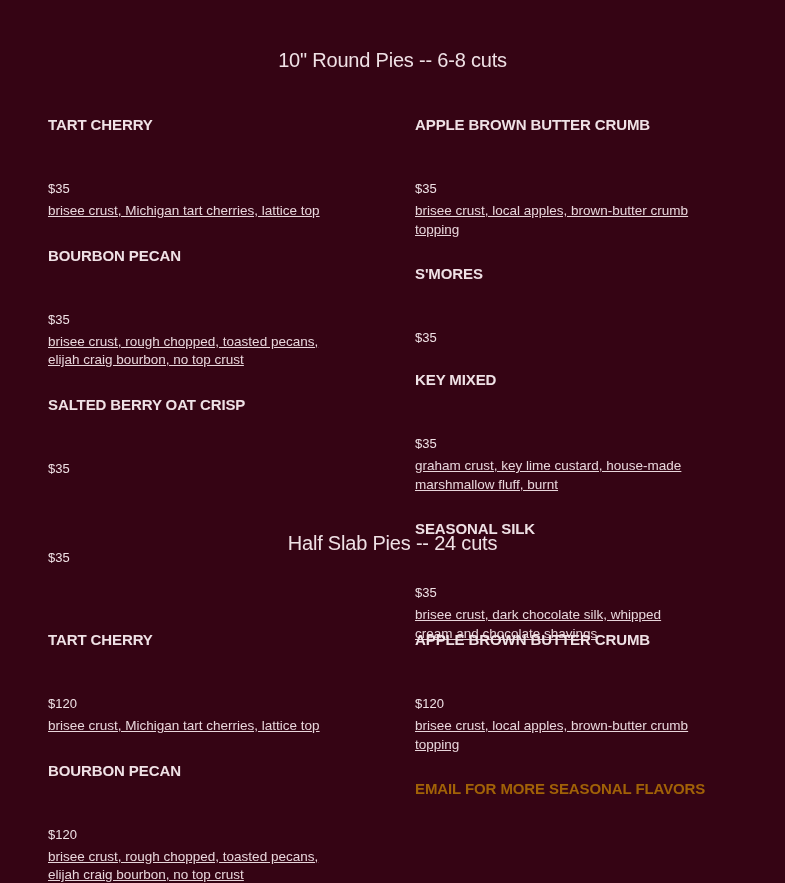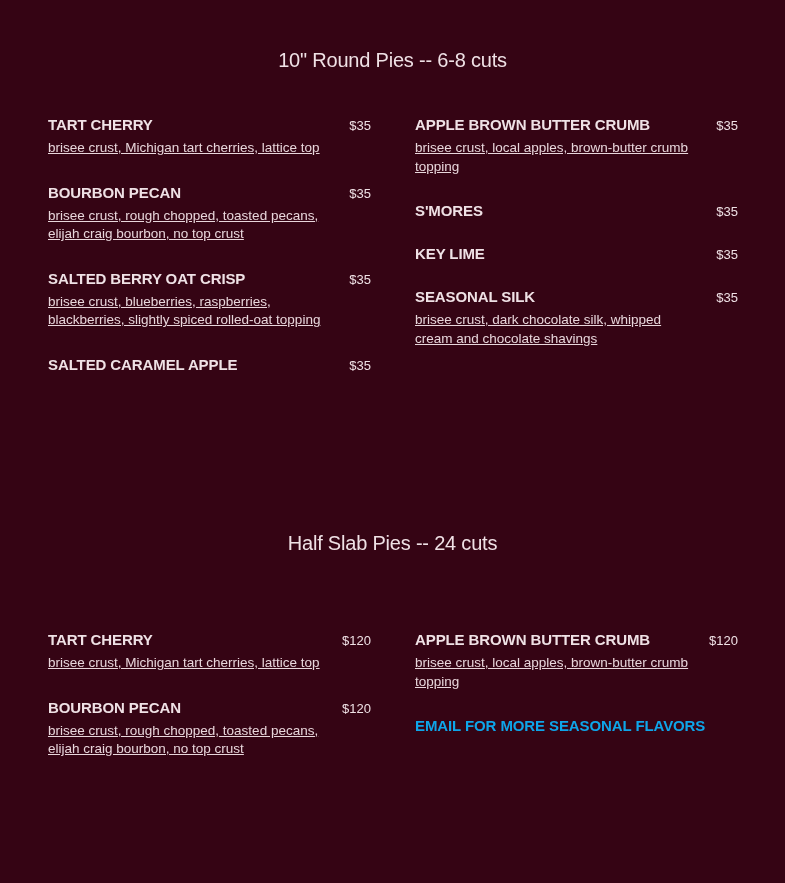--- a/index.html
+++ b/index.html
@@ -40,43 +40,45 @@
       display: flex;
       flex-direction: column;
     }
     .item {
       margin-bottom: 26px;
     }
     .item-head {
       display: flex;
       justify-content: space-between;
       align-items: baseline;
+      flex-direction: column;
     }
     .item-name {
       font-size: 15px;
       font-weight: bold;
       letter-spacing: -0.1px;
       color: #efe1e5;
     }
     .item-price {
       font-size: 13px;
       color: #efe1e5;
+      margin-top: 48px;
     }
     .item-desc {
       margin-top: 6px;
       font-size: 13.5px;
       line-height: 18.5px;
       color: #e8d6db;
       width: 275px;
       text-decoration: underline;
     }
     .note {
       font-size: 15px;
       font-weight: bold;
-      color: #0ea5e9;
+      color: #a16207;
       letter-spacing: -0.1px;
     }
   </style>
 </head>
 <body>
 
 <div class="section" style="top:49px;">
   <h2 class="section-title">10" Round Pies -- 6-8 cuts</h2>
 </div>
 
@@ -94,25 +96,23 @@
         <span class="item-name">BOURBON PECAN</span>
         <span class="item-price">$35</span>
       </div>
       <div class="item-desc">brisee crust, rough chopped, toasted pecans, elijah craig bourbon, no top crust</div>
     </div>
     <div class="item">
       <div class="item-head">
         <span class="item-name">SALTED BERRY OAT CRISP</span>
         <span class="item-price">$35</span>
       </div>
-      <div class="item-desc">brisee crust, blueberries, raspberries, blackberries, slightly spiced rolled-oat topping</div>
     </div>
     <div class="item">
       <div class="item-head">
-        <span class="item-name">SALTED CARAMEL APPLE</span>
         <span class="item-price">$35</span>
       </div>
     </div>
   </div>
 
   <div class="col">
     <div class="item">
       <div class="item-head">
         <span class="item-name">APPLE BROWN BUTTER CRUMB</span>
         <span class="item-price">$35</span>
@@ -120,23 +120,24 @@
       <div class="item-desc">brisee crust, local apples, brown-butter crumb topping</div>
     </div>
     <div class="item">
       <div class="item-head">
         <span class="item-name">S'MORES</span>
         <span class="item-price">$35</span>
       </div>
     </div>
     <div class="item">
       <div class="item-head">
-        <span class="item-name">KEY LIME</span>
+        <span class="item-name">KEY MIXED</span>
         <span class="item-price">$35</span>
       </div>
+      <div class="item-desc">graham crust, key lime custard, house-made marshmallow fluff, burnt</div>
     </div>
     <div class="item">
       <div class="item-head">
         <span class="item-name">SEASONAL SILK</span>
         <span class="item-price">$35</span>
       </div>
       <div class="item-desc">brisee crust, dark chocolate silk, whipped cream and chocolate shavings</div>
     </div>
   </div>
 </div>

